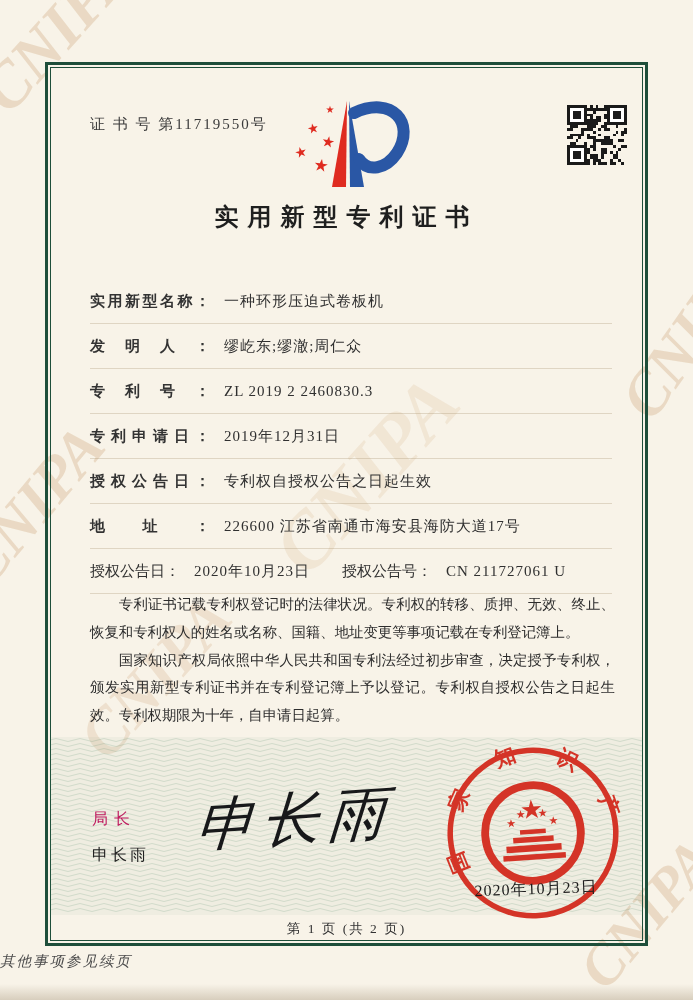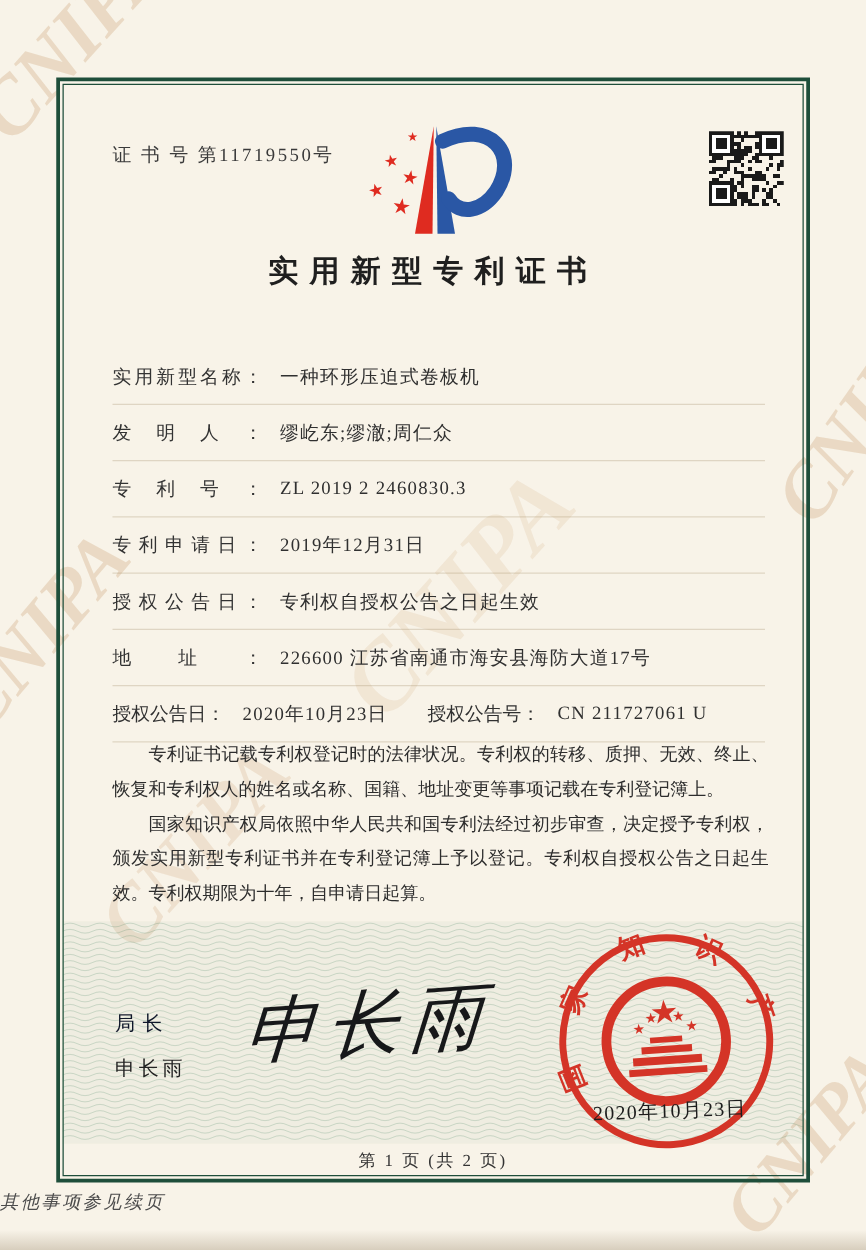--- a/index.html
+++ b/index.html
@@ -55,32 +55,32 @@
   }
   
   .fields{position:absolute;left:42px;top:214px;width:522px;font-size:15px;color:#303030;}
   .frow{
     height:44px;display:flex;align-items:center;
     border-bottom:1px solid rgba(165,145,110,0.30);
   }
   .flabel{
     display:inline-block;width:120px;
     text-align:justify;text-align-last:justify;
-    color:#333;flex:none;
+    color:#333;flex:none;font-weight:bold;
   }
   .fvalue{margin-left:14px;letter-spacing:1px;text-align:center;}
   .grant-gap{margin-left:32px;}
   
   .body-text{
     position:absolute;left:42px;width:525px;top:526px;
     font-size:14.4px;line-height:1.93;color:#2d2d2d;text-align:justify;
   }
   .body-text p{margin:0;text-indent:2em;}
   
-  .sig-title{position:absolute;left:44px;top:744px;font-size:16px;letter-spacing:6px;color:#0f172a;z-index:2;}
+  .sig-title{position:absolute;left:44px;top:744px;font-size:16px;letter-spacing:6px;color:#be185d;z-index:2;}
   .sig-name{position:absolute;left:44px;top:780px;font-size:16px;letter-spacing:3px;color:#222;z-index:2;}
   .autograph{
     position:absolute;left:148px;top:716px;z-index:2;
     font-size:58px;font-style:italic;letter-spacing:8px;color:#17181a;
     transform:rotate(-4deg) skewX(-8deg);white-space:nowrap;
   }
   .seal{position:absolute;left:393px;top:676px;width:184px;height:184px;z-index:3;transform:rotate(-4deg);}
   .seal-date{
     position:absolute;left:396px;top:814px;width:184px;text-align:center;z-index:4;
     font-size:16px;color:#1c1c1c;letter-spacing:1px;transform:rotate(-2deg);

